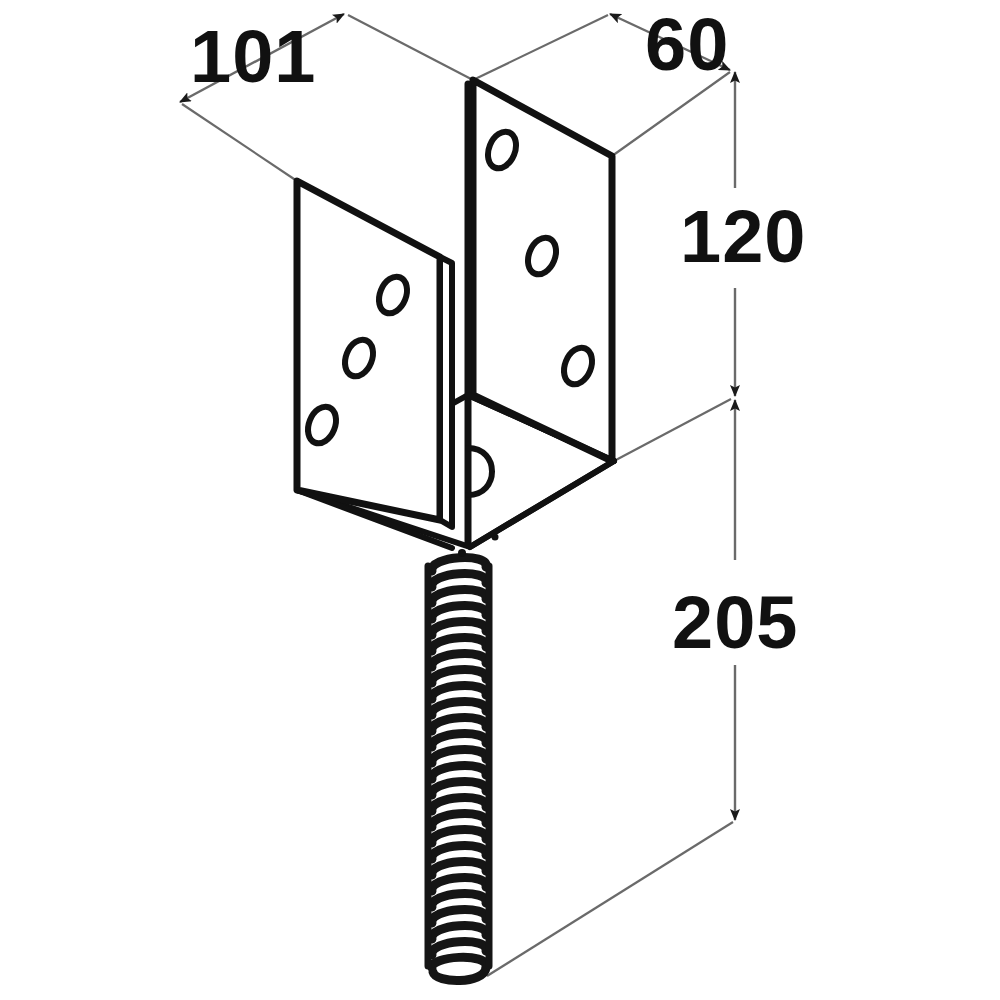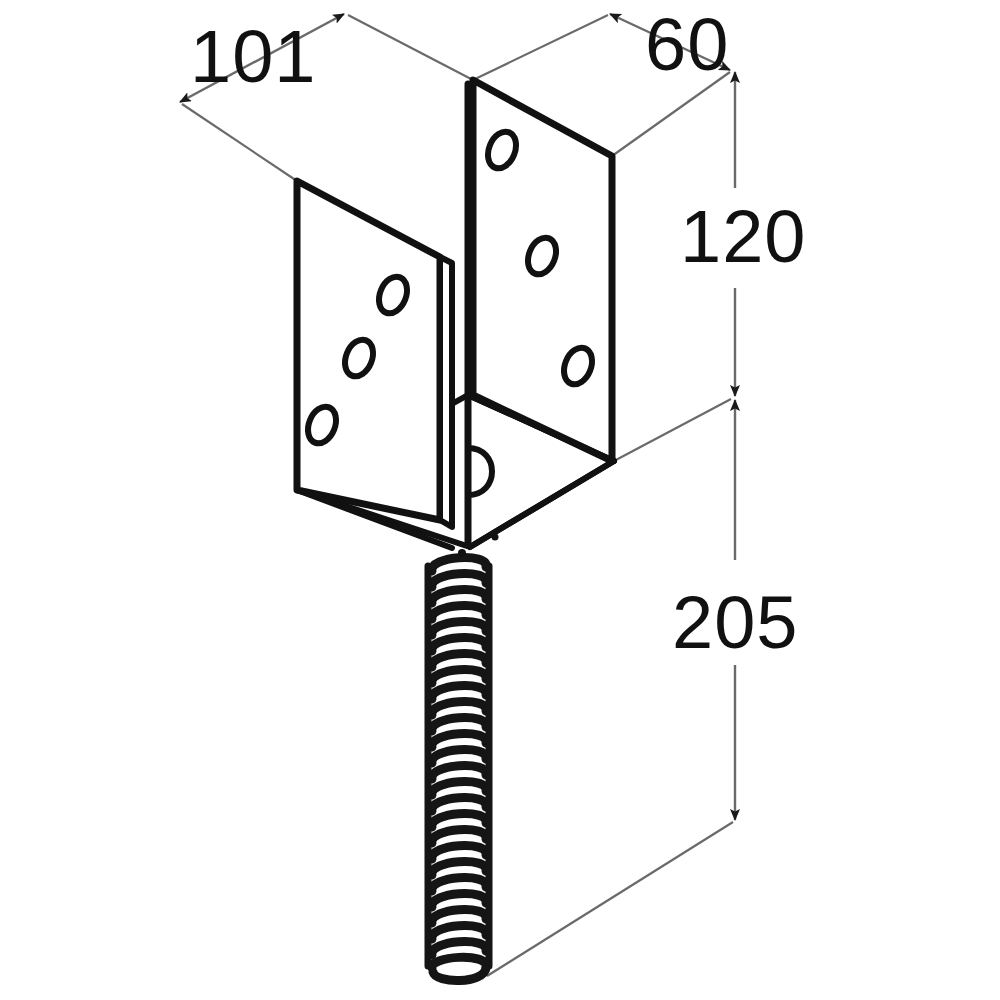--- a/index.html
+++ b/index.html
@@ -11,20 +11,21 @@
     width: 1000px;
     height: 1000px;
     font-family: "Liberation Sans", sans-serif;
     overflow: hidden;
   }
   #drawing-root {
     position: relative;
     width: 1000px;
     height: 1000px;
     background: #ffffff;
+    font-weight: bold;
   }
   svg#technical-drawing {
     display: block;
     width: 1000px;
     height: 1000px;
   }
   .dim-text {
     font-family: "Liberation Sans", sans-serif;
     font-size: 74px;
     fill: #111111;

